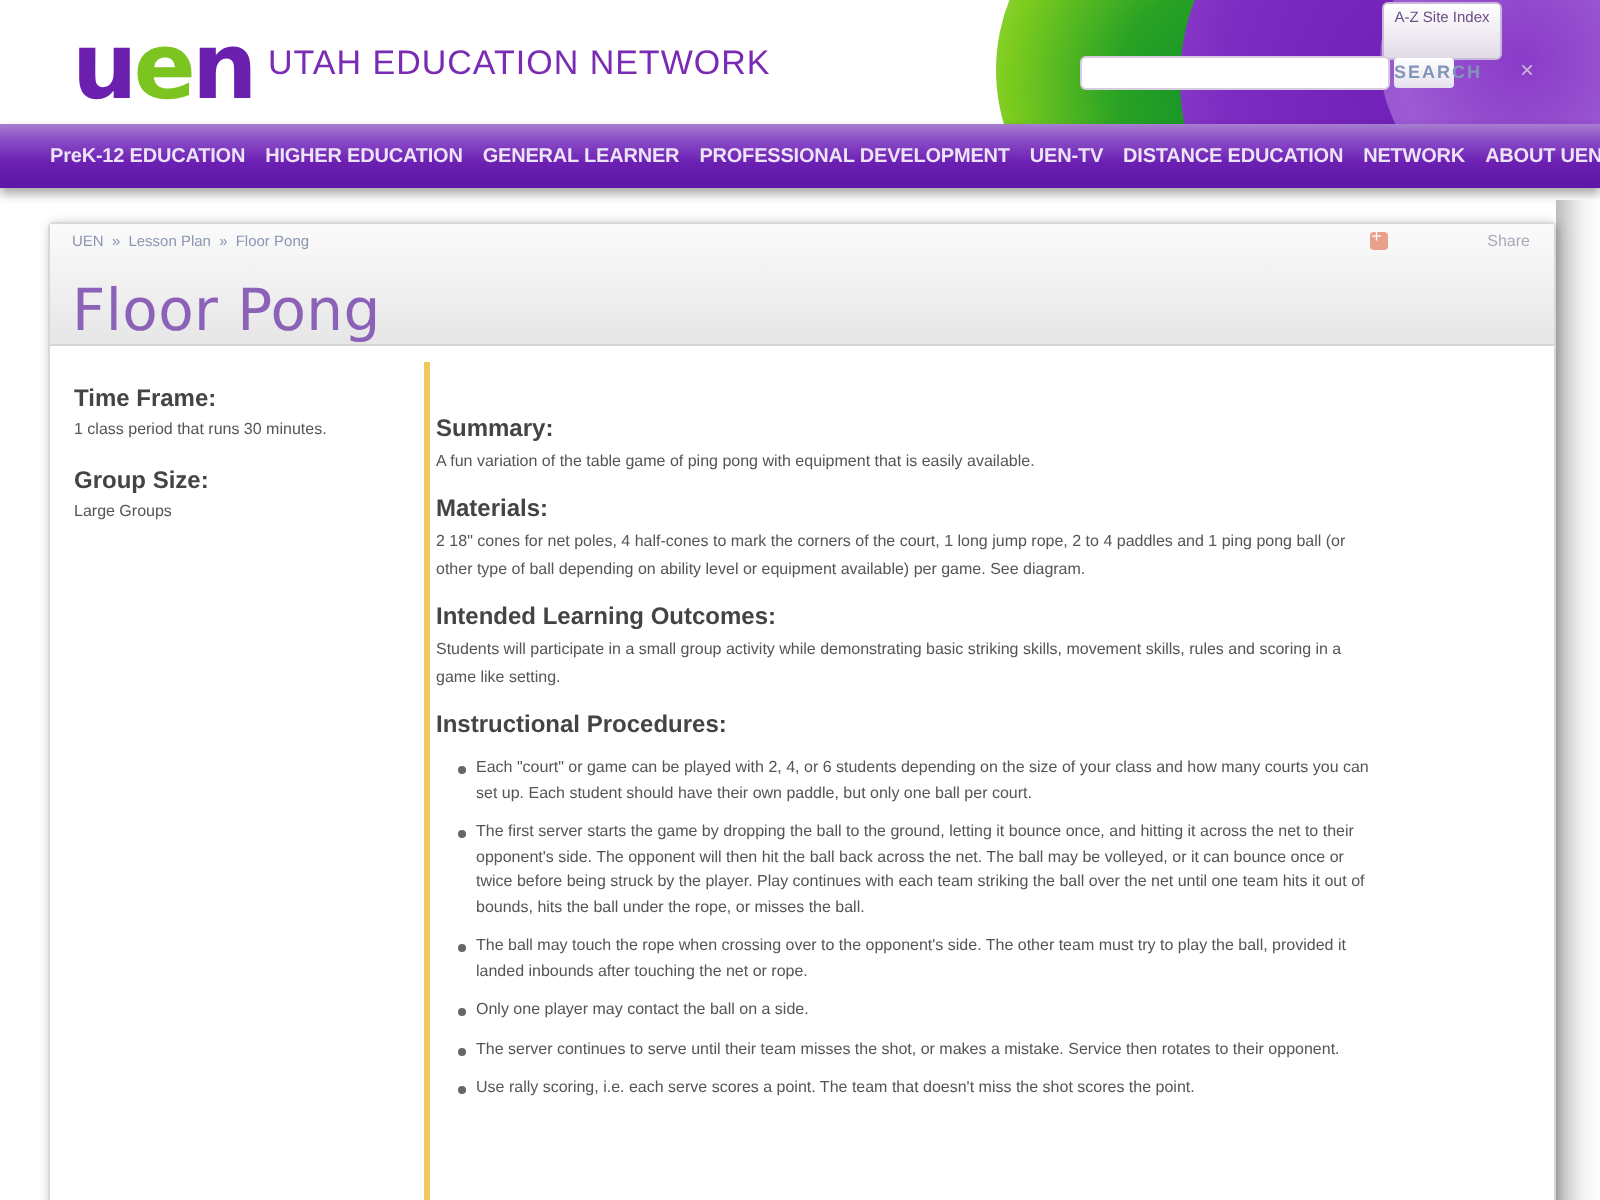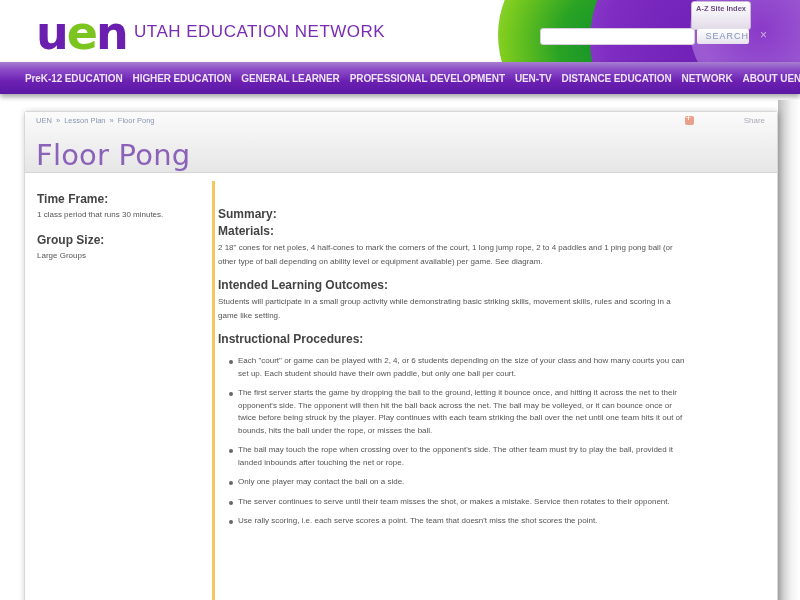--- a/index.html
+++ b/index.html
@@ -17,24 +17,24 @@
     background: radial-gradient(circle at 60% 55%, #0f8f2a 0%, #2aa324 35%, #7dcc1e 70%, #b9e27a 100%); }
   .decor .c-purple { position: absolute; left: 590px; top: -90px; width: 300px; height: 260px; border-radius: 50%;
     background: radial-gradient(circle at 40% 50%, #6e1fb5 0%, #7e2cc2 45%, #9a55d0 80%, #b58ad8 100%); }
   .decor .c-purple2 { position: absolute; left: 690px; top: -40px; width: 140px; height: 140px; border-radius: 50%;
     background: radial-gradient(circle, #8a3ac8 0%, #9c5ad3 60%, rgba(170,120,215,0.6) 100%); }
   .logo { position: absolute; left: 36px; top: 14px; height: 36px; display: flex; align-items: flex-end; }
   .logo .u, .logo .n { font-family: "DejaVu Sans", sans-serif; font-weight: bold; font-size: 46px; color: #6a1fae; line-height: 34px; letter-spacing: -2px; }
   .logo .e { font-family: "DejaVu Sans", sans-serif; font-weight: bold; font-size: 46px; color: #7cc520; line-height: 34px; letter-spacing: -2px; }
   .site-name { position: absolute; left: 134px; top: 22px; font-size: 17px; color: #7a2bb4; letter-spacing: 0.5px; }
   .az-index { position: absolute; left: 691px; top: 1px; width: 60px; height: 29px; border-radius: 3px;
-    background: linear-gradient(#ffffff, #e2dbe8); color: #6a4f84; font-size: 7.5px; font-weight: bold; text-align: center; line-height: 14px; border: 1px solid #c9b9d6; }
+    background: linear-gradient(#ffffff, #e2dbe8); color: #6a4f84; font-size: 7.5px; font-weight: normal; text-align: center; line-height: 14px; border: 1px solid #c9b9d6; }
   .search-input { position: absolute; left: 540px; top: 28px; width: 155px; height: 17px; border-radius: 3px; background: #fff; border: 1px solid #d6ccde; }
-  .search-btn { position: absolute; left: 697px; top: 29px; width: 52px; height: 15px; background: linear-gradient(#ffffff, #e6e2ee); border-radius: 2px;
-    color: #8196b8; font-weight: normal; font-size: 9px; letter-spacing: 1px; text-align: right; line-height: 15px; }
+  .search-btn { position: absolute; left: 697px; top: 29px; width: 30px; height: 15px; background: linear-gradient(#ffffff, #e6e2ee); border-radius: 2px;
+    color: #8196b8; font-weight: bold; font-size: 9px; letter-spacing: 1px; text-align: left; line-height: 15px; }
   .search-clear { position: absolute; left: 760px; top: 28px; color: #c9b6db; font-size: 12px; }
   
   .nav { position: absolute; left: 0; top: 62px; width: 800px; height: 32px;
     background: linear-gradient(#a77ed0 0%, #8a4cc7 25%, #6c20b3 60%, #5b17a3 100%);
     box-shadow: 0 3px 5px rgba(0,0,0,0.35); display: flex; align-items: center; padding-left: 25px; }
   .nav-item { color: #ece3f6; font-size: 10px; font-weight: bold; margin-right: 10px; white-space: nowrap; letter-spacing: -0.1px; }
   
   .card { position: absolute; left: 24px; top: 111px; width: 754px; height: 500px; background: #fff; border: 1px solid #d8d8d8;
     box-shadow: 1px 1px 6px rgba(0,0,0,0.25); border-radius: 3px 3px 0 0; }
   .card-head { height: 61px; background: linear-gradient(#fbfbfb, #e6e6e6); border-bottom: 1px solid #d5d5d5; position: relative; }
@@ -111,20 +111,21 @@
     <div class="lbl">Time Frame:</div>
     <div class="val">1 class period that runs 30 minutes.</div>
     <div class="lbl">Group Size:</div>
     <div class="val">Large Groups</div>
   </div>
 
   <div class="divider"></div>
 
   <div class="right-col">
     <div class="sec-h">Summary:</div>
+    <p class="sec-p">A fun variation of the table game of ping pong with equipment that is easily available.</p>
     <div class="sec-h">Materials:</div>
     <p class="sec-p">2 18" cones for net poles, 4 half-cones to mark the corners of the court, 1 long jump rope, 2 to 4 paddles and 1 ping pong ball (or other type of ball depending on ability level or equipment available) per game. See diagram.</p>
     <div class="sec-h">Intended Learning Outcomes:</div>
     <p class="sec-p">Students will participate in a small group activity while demonstrating basic striking skills, movement skills, rules and scoring in a game like setting.</p>
     <div class="sec-h" style="margin-bottom:9px;">Instructional Procedures:</div>
     <ul class="procs">
       <li>Each "court" or game can be played with 2, 4, or 6 students depending on the size of your class and how many courts you can set up. Each student should have their own paddle, but only one ball per court.</li>
       <li>The first server starts the game by dropping the ball to the ground, letting it bounce once, and hitting it across the net to their opponent's side. The opponent will then hit the ball back across the net. The ball may be volleyed, or it can bounce once or twice before being struck by the player. Play continues with each team striking the ball over the net until one team hits it out of bounds, hits the ball under the rope, or misses the ball.</li>
       <li>The ball may touch the rope when crossing over to the opponent's side. The other team must try to play the ball, provided it landed inbounds after touching the net or rope.</li>
       <li>Only one player may contact the ball on a side.</li>

